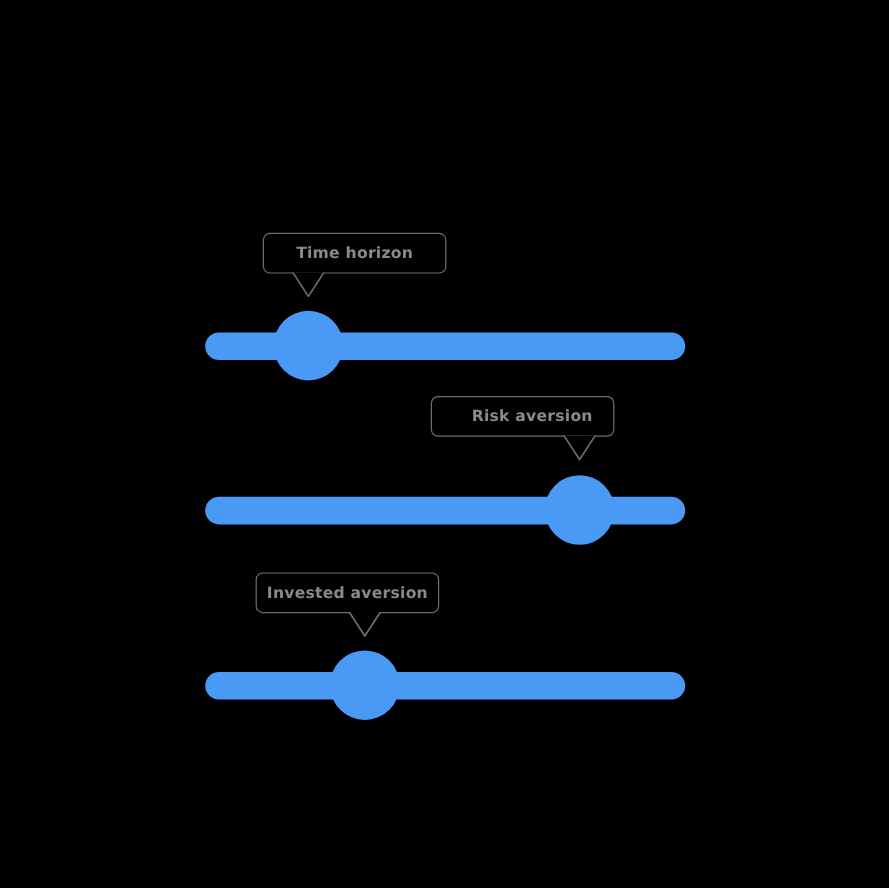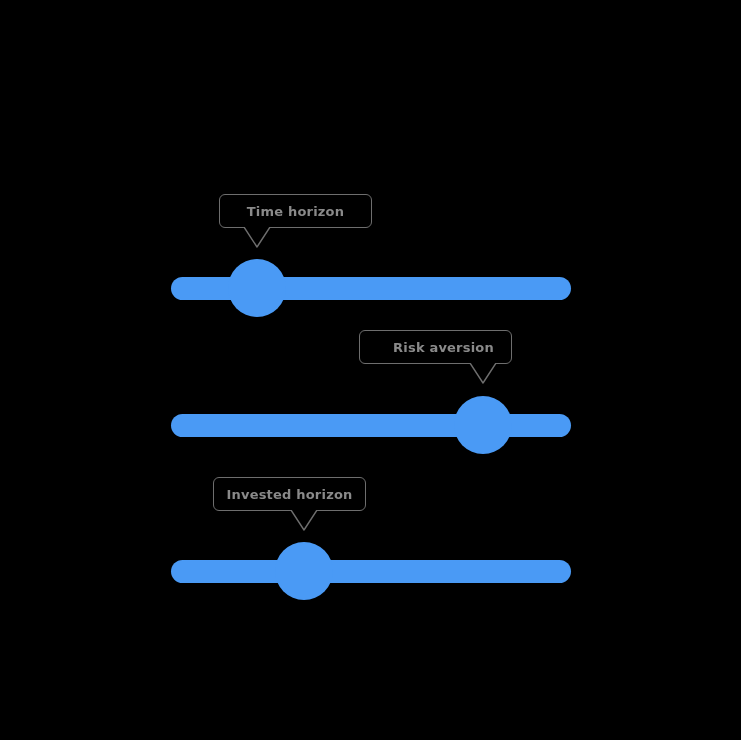--- a/index.html
+++ b/index.html
@@ -130,21 +130,21 @@
         <div class="tooltip-tail" style="left: 468px; top: 363px;">
           <svg viewBox="0 0 30 22" xmlns="http://www.w3.org/2000/svg">
             <path d="M2 0 L15 20 L28 0" fill="none" stroke="#6e6e6e" stroke-width="1.4" stroke-linecap="round" stroke-linejoin="round"></path>
           </svg>
         </div>
       </div>
       <div class="slider-row">
         <div class="track" style="left: 171px; width: 400px; height: 23px; top: 559.5px; border-radius: 11.5px; background: rgb(74, 154, 245);"></div>
         <div class="thumb" style="width: 58px; height: 58px; left: 275px; top: 542px; background: rgb(74, 154, 245);"></div>
         <div class="tooltip" style="left: 213px; top: 477px; width: 153px; height: 34px; border-color: rgb(110, 110, 110);">
-          <span class="tooltip-label" style="color: rgb(138, 138, 138);">Invested horizon</span>
+          <span class="tooltip-label" style="color: rgb(138, 138, 138);">Invested aversion</span>
         </div>
         <div class="tail-mask" style="left: 291px; top: 510px; background: rgb(0, 0, 0);"></div>
         <div class="tooltip-tail" style="left: 289px; top: 510px;">
           <svg viewBox="0 0 30 22" xmlns="http://www.w3.org/2000/svg">
             <path d="M2 0 L15 20 L28 0" fill="none" stroke="#6e6e6e" stroke-width="1.4" stroke-linecap="round" stroke-linejoin="round"></path>
           </svg>
         </div>
       </div>
     </div>
 </div>

